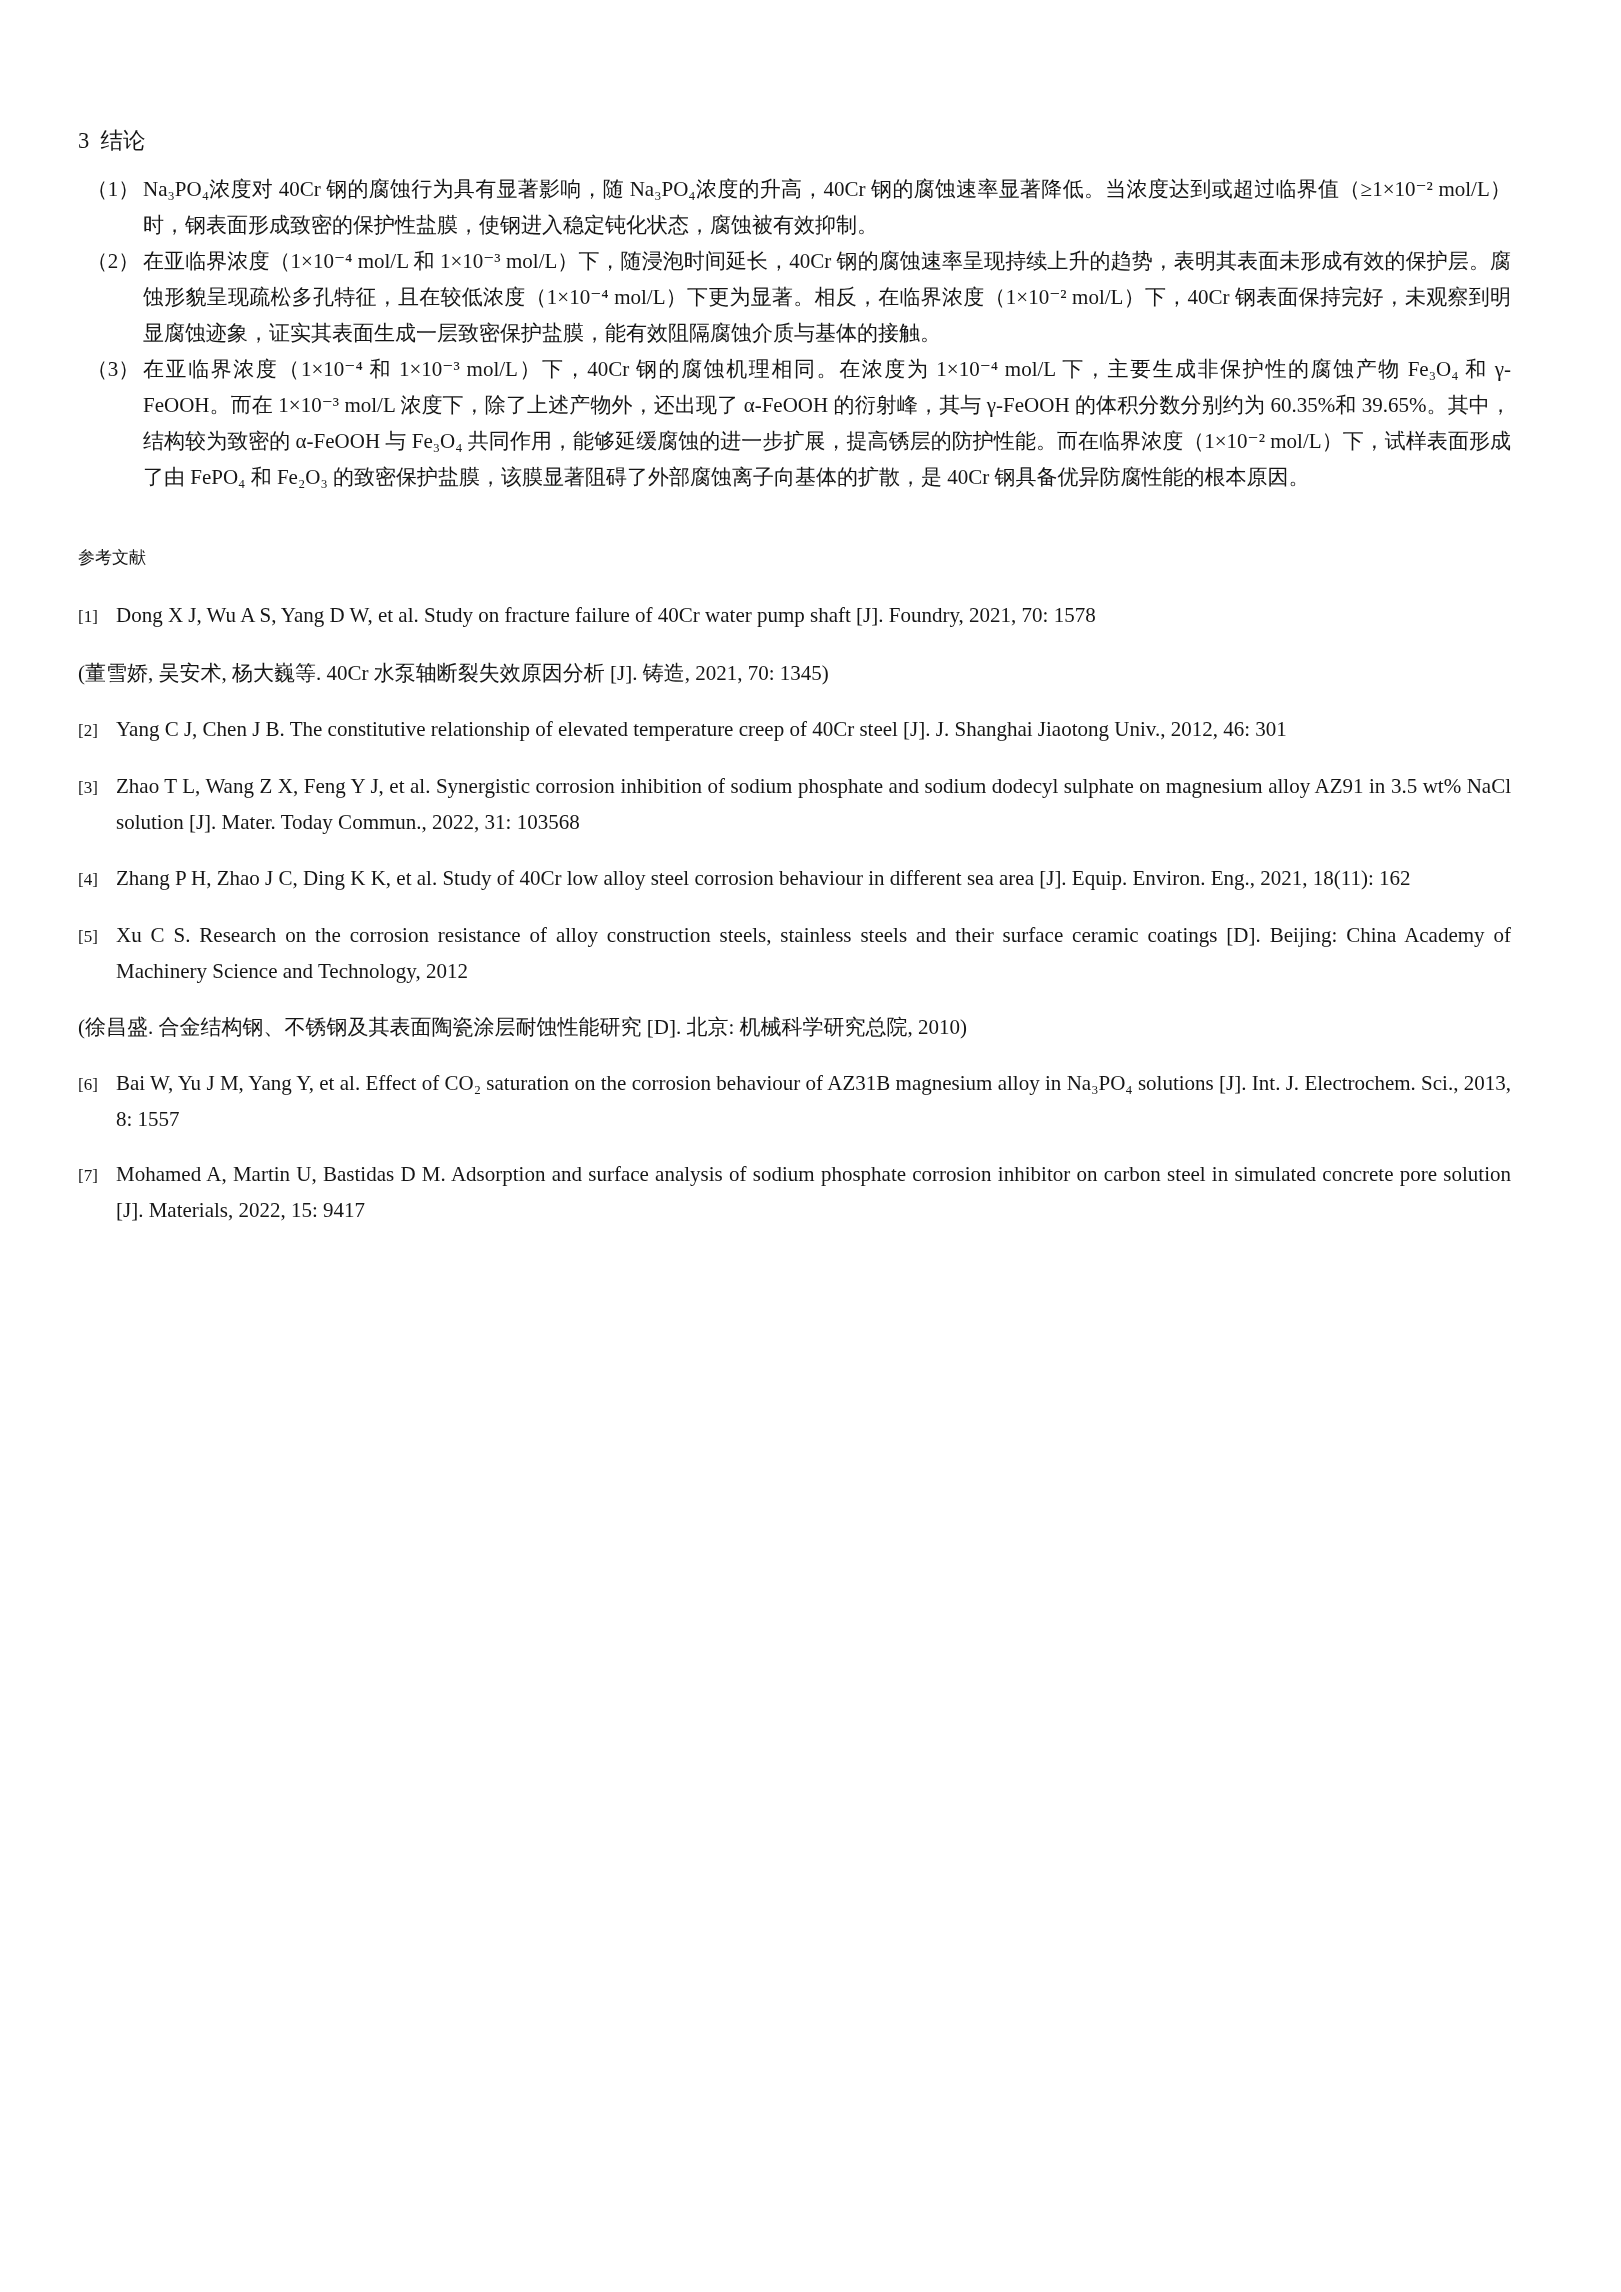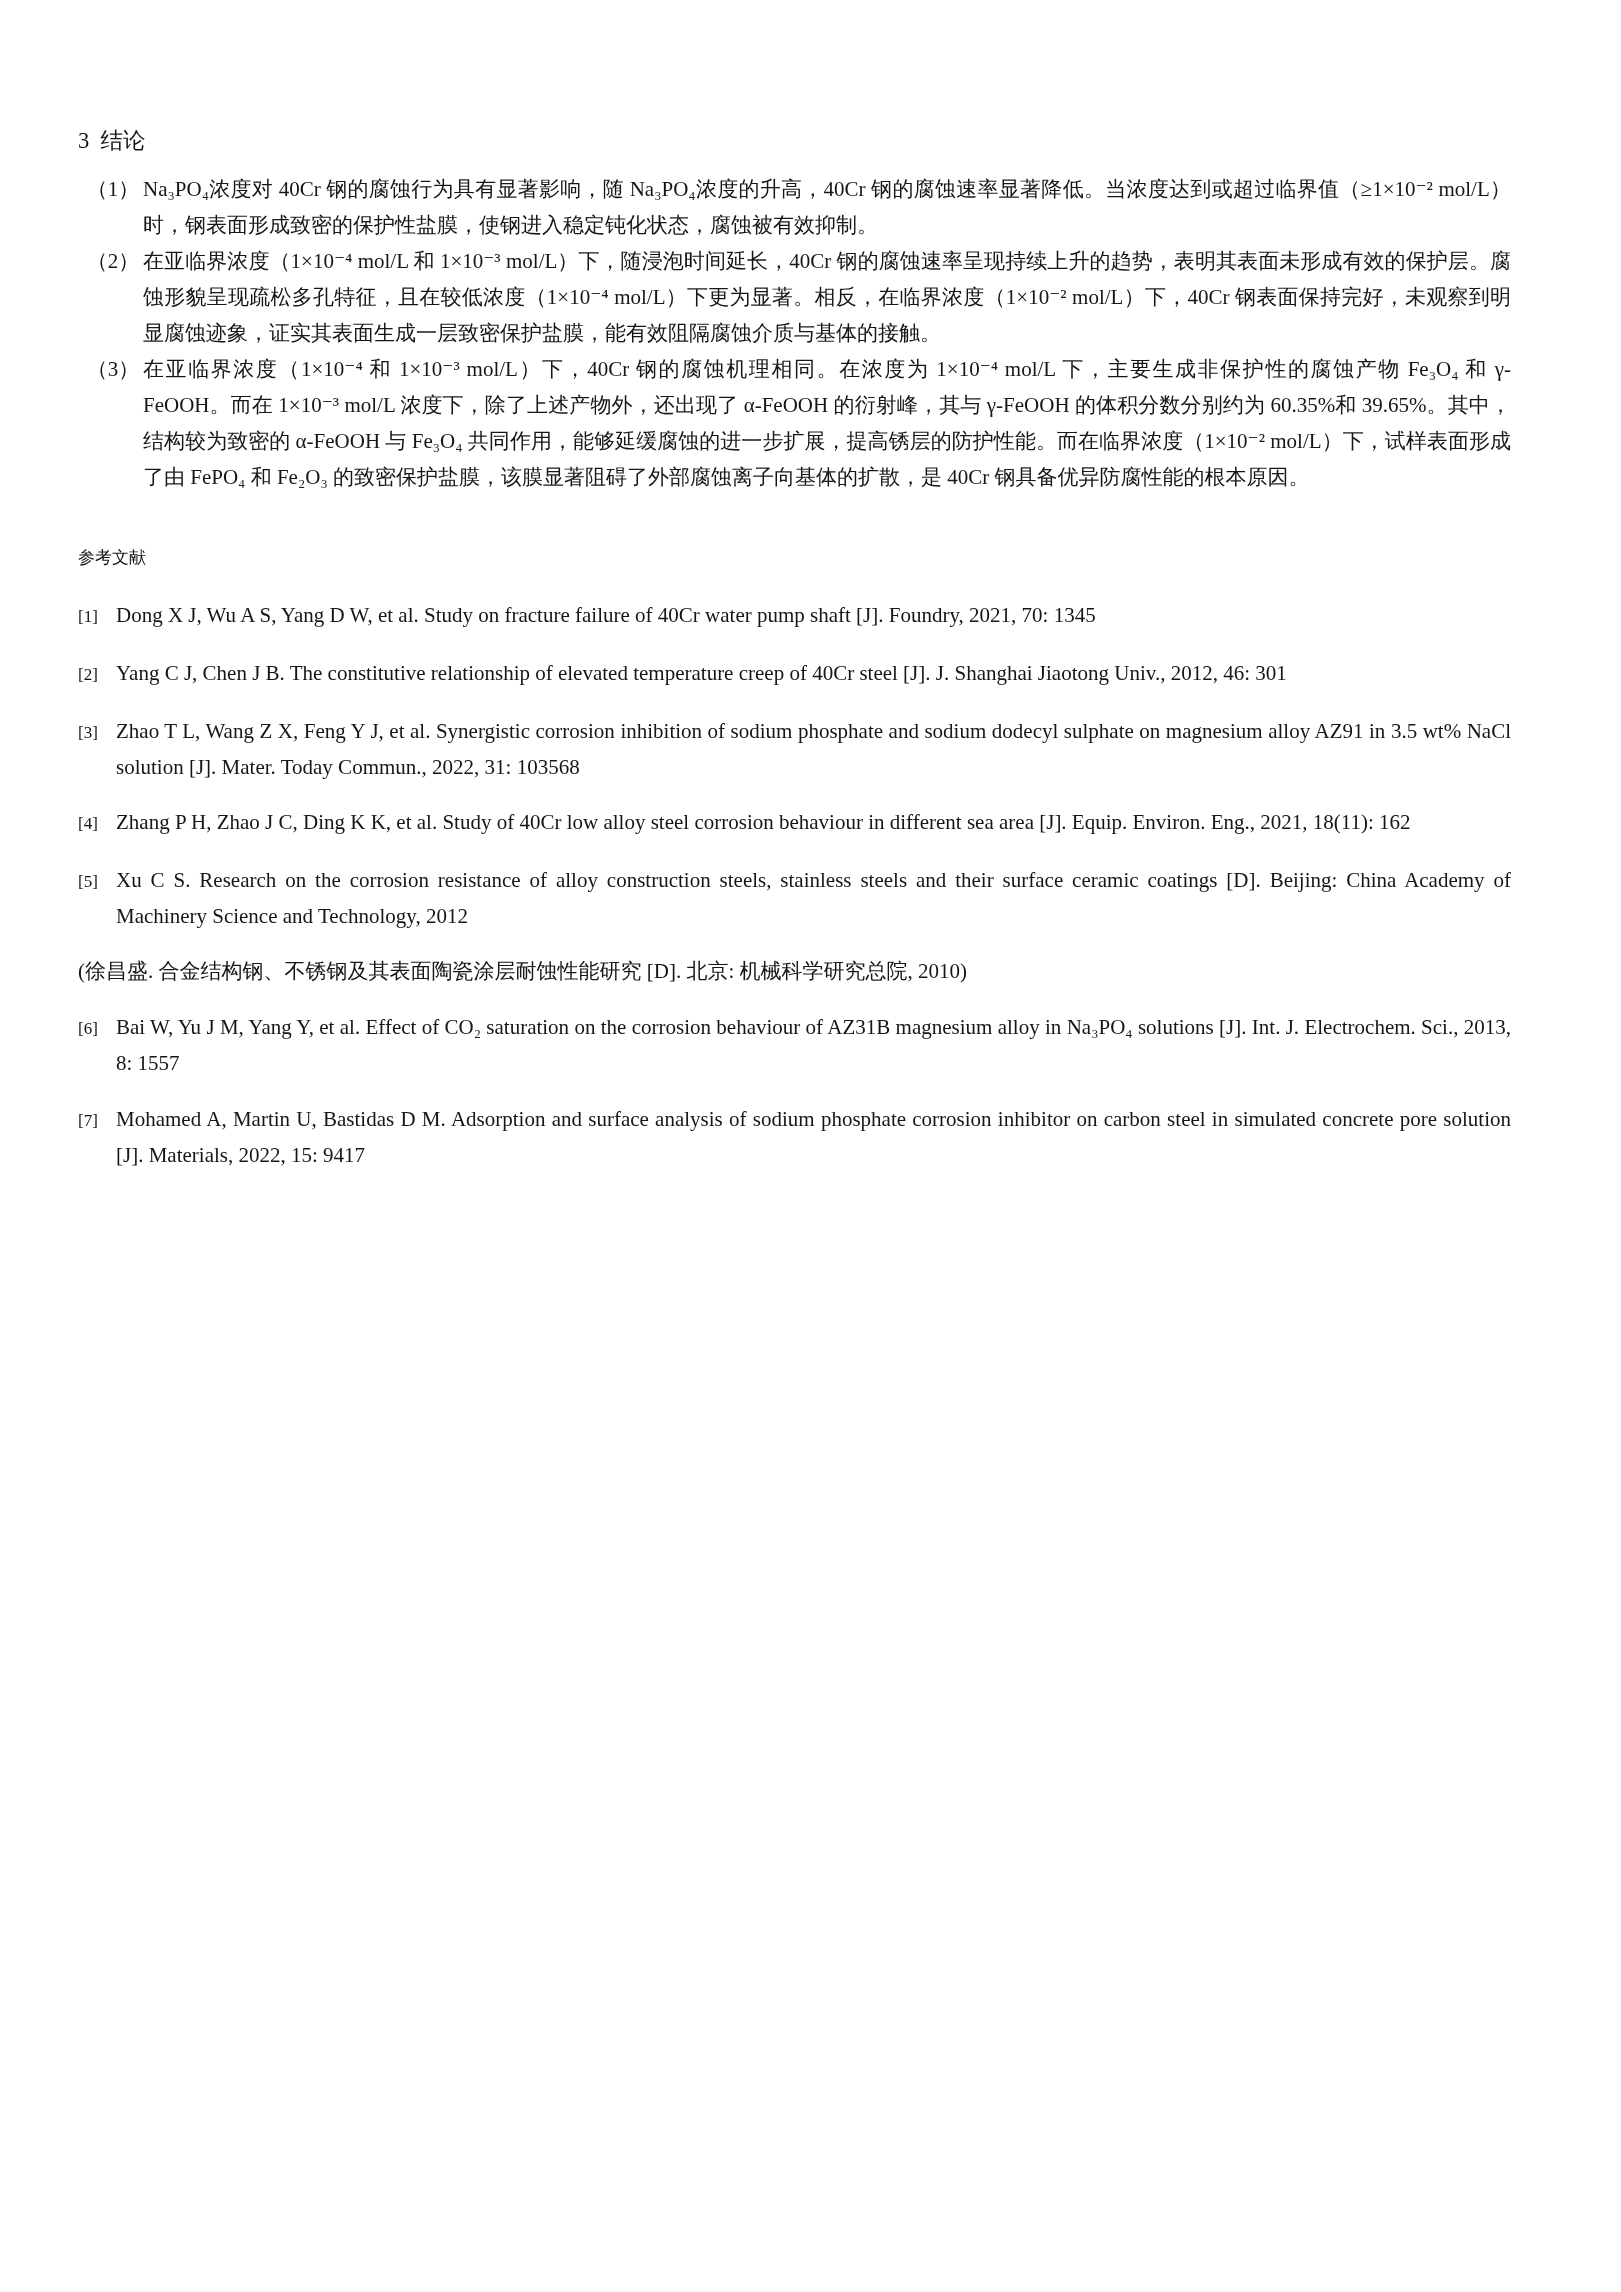--- a/index.html
+++ b/index.html
@@ -81,22 +81,23 @@
         <span class="c-marker">（3）</span>
         <span class="body-text">在亚临界浓度（1×10⁻⁴ 和 1×10⁻³ mol/L）下，40Cr 钢的腐蚀机理相同。在浓度为 1×10⁻⁴ mol/L 下，主要生成非保护性的腐蚀产物 Fe₃O₄ 和 γ-FeOOH。而在 1×10⁻³ mol/L 浓度下，除了上述产物外，还出现了 α-FeOOH 的衍射峰，其与 γ-FeOOH 的体积分数分别约为 60.35%和 39.65%。其中，结构较为致密的 α-FeOOH 与 Fe₃O₄ 共同作用，能够延缓腐蚀的进一步扩展，提高锈层的防护性能。而在临界浓度（1×10⁻² mol/L）下，试样表面形成了由 FePO₄ 和 Fe₂O₃ 的致密保护盐膜，该膜显著阻碍了外部腐蚀离子向基体的扩散，是 40Cr 钢具备优异防腐性能的根本原因。</span>
       </div>
     </div>
 
   <h3 class="refs-heading">参考文献</h3>
 
   <div class="reference-list">
       <div class="hang-item ref-item">
         <span class="r-marker">[1]</span>
-        <span class="body-text">Dong X J, Wu A S, Yang D W, et al. Study on fracture failure of 40Cr water pump shaft [J]. Foundry, 2021, 70: 1345</span>
+        <span class="body-text">Dong X J, Wu A S, Yang D W, et al. Study on fracture failure of 40Cr water pump shaft [J]. Foundry, 2021, 70: 1578</span>
       </div>
+      <p class="ref-translation">(董雪娇, 吴安术, 杨大巍等. 40Cr 水泵轴断裂失效原因分析 [J]. 铸造, 2021, 70: 1345)</p>
       <div class="hang-item ref-item">
         <span class="r-marker">[2]</span>
         <span class="body-text">Yang C J, Chen J B. The constitutive relationship of elevated temperature creep of 40Cr steel [J]. J. Shanghai Jiaotong Univ., 2012, 46: 301</span>
       </div>
       <div class="hang-item ref-item">
         <span class="r-marker">[3]</span>
         <span class="body-text">Zhao T L, Wang Z X, Feng Y J, et al. Synergistic corrosion inhibition of sodium phosphate and sodium dodecyl sulphate on magnesium alloy AZ91 in 3.5 wt% NaCl solution [J]. Mater. Today Commun., 2022, 31: 103568</span>
       </div>
       <div class="hang-item ref-item">
         <span class="r-marker">[4]</span>

